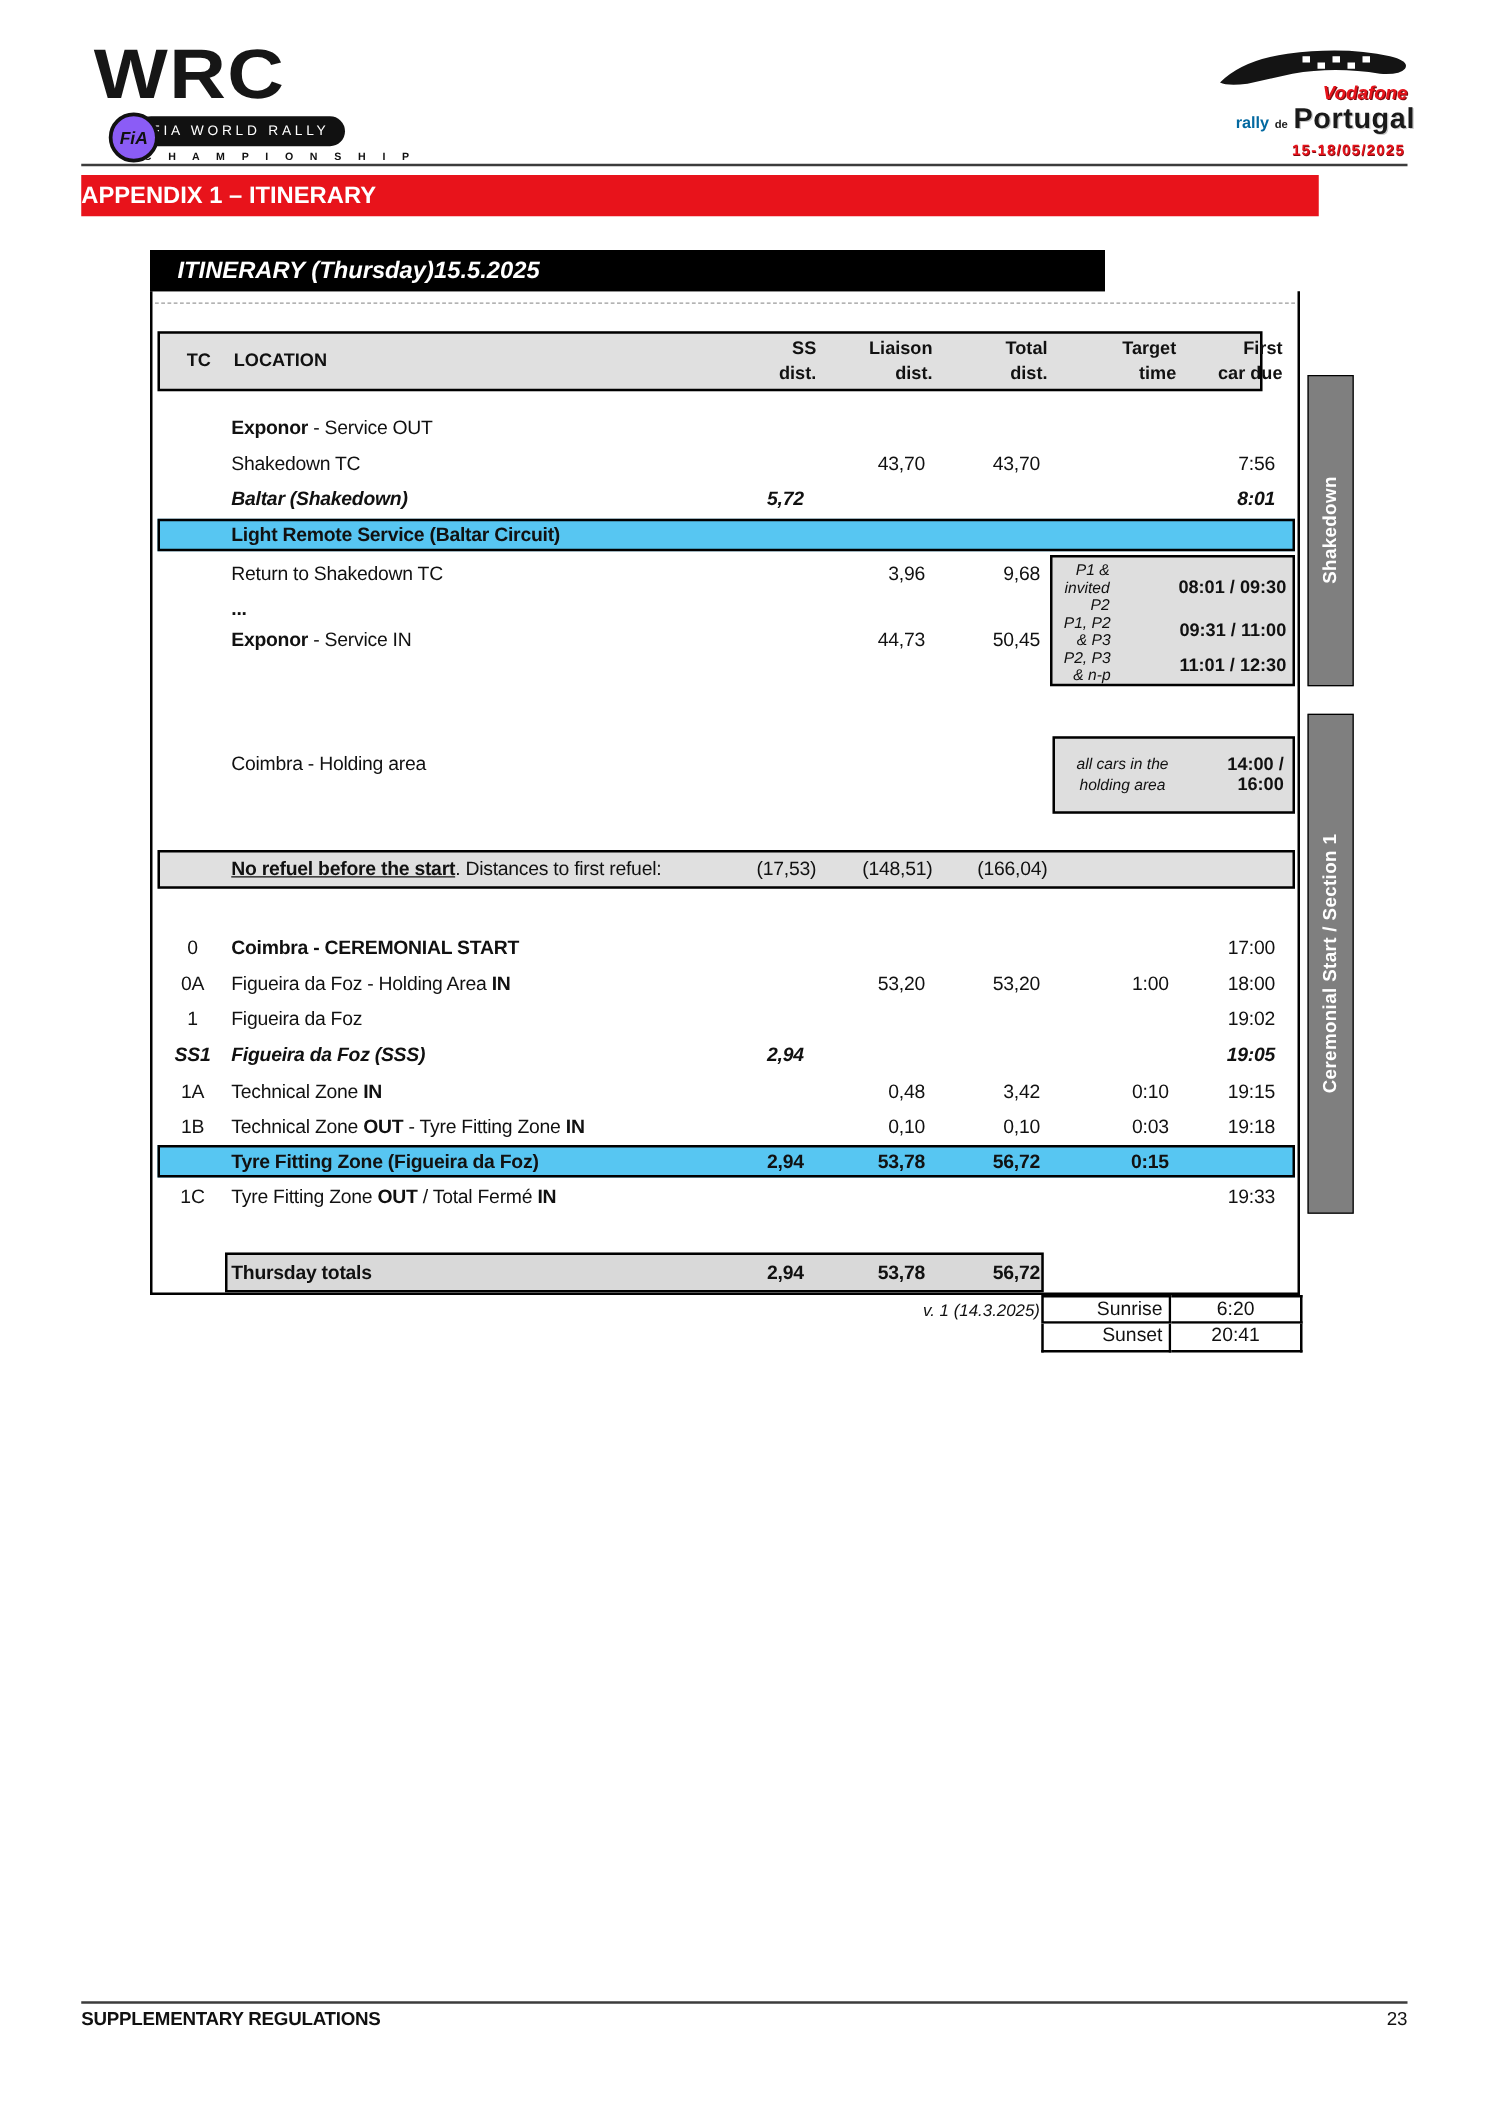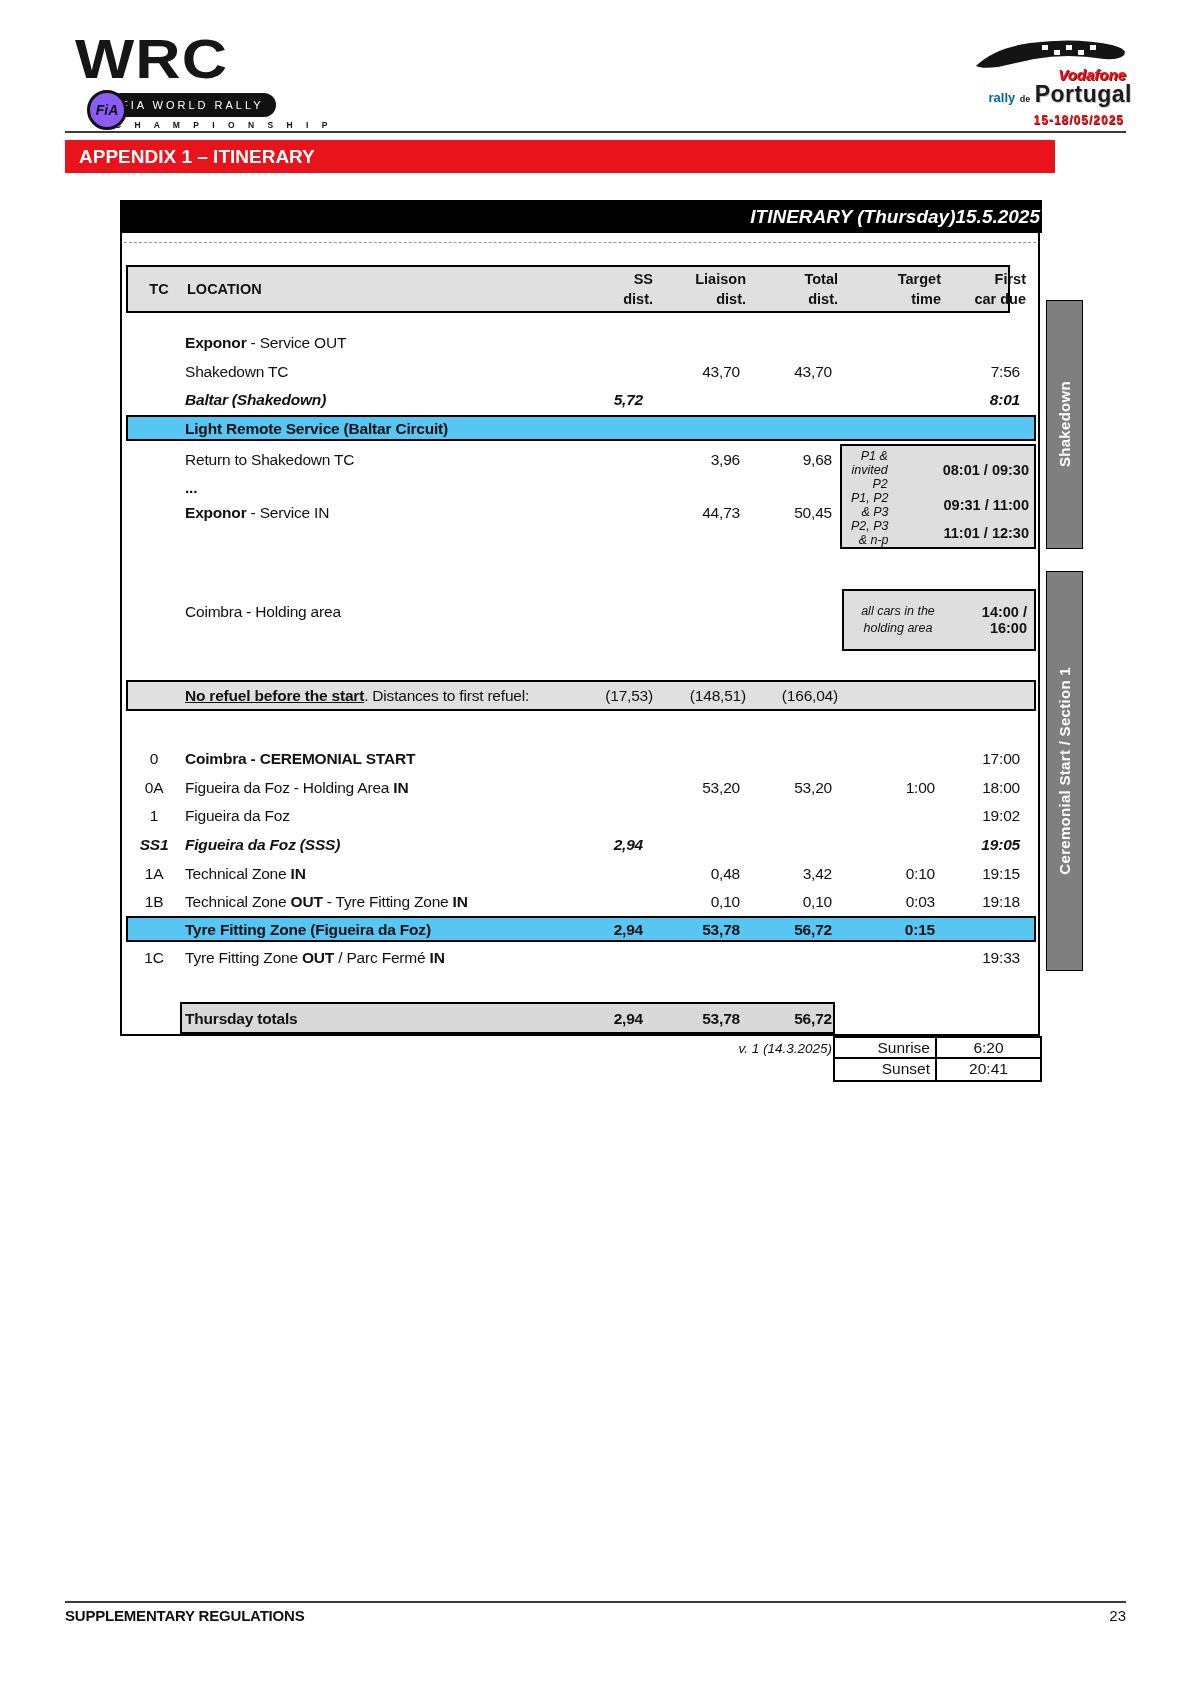--- a/index.html
+++ b/index.html
@@ -21,25 +21,25 @@
   .rl-vodafone { font-weight:bold; font-style:italic; font-size:15px; color:#e8131b; text-shadow:1px 1px 0 #7a0b0f; margin-top:-6px; margin-right:6px; }
   .rl-line { margin-top:-2px; white-space:nowrap; }
   .rl-rally { font-weight:bold; font-size:13px; color:#0369a1; }
   .rl-de { font-weight:bold; font-size:9px; color:#1a1a1a; }
   .rl-portugal { font-weight:900; font-size:23px; color:#1a1a1a; letter-spacing:0.5px; text-shadow:1px 1px 0 #c9c9c9; }
   .rl-dates { font-weight:bold; font-size:12px; color:#e8131b; letter-spacing:1px; margin-top:5px; margin-right:8px; text-shadow:0.5px 0.5px 0 #7a0b0f; }
 
   .top-rule { position:absolute; left:65px; top:131px; width:1061px; height:2px; background:#3c3c3c; }
 
   .red-banner { position:absolute; left:65px; top:140px; width:990px; height:33px; background:#e8131b;
-                color:#fff; font-weight:bold; font-size:19px; line-height:33px; padding-left:14px; }
+                color:#fff; font-weight:bold; font-size:19px; line-height:33px; }
 
   
-  .black-bar { position:absolute; left:120px; top:200px; width:922px; height:33px; background:#000;
-               color:#fff; display:flex; justify-content:flex-end; align-items:center; padding:0 0;
+  .black-bar { position:absolute; left:120px; top:200px; width:764px; height:33px; background:#000;
+               color:#fff; display:flex; justify-content:flex-start; align-items:center; padding:0 20px;
                font-weight:bold; font-style:italic; font-size:19px; border:2px solid #000; }
 
   
   .tbl { position:absolute; left:120px; top:233px; width:920px; height:803px;
          border-left:2px solid #000; border-right:2px solid #000; border-bottom:2px solid #000; }
   .dashed { position:absolute; left:2px; top:9px; width:912px; border-top:1px dashed #9a9a9a; }
 
   .head-box { position:absolute; left:4px; top:32px; width:884px; height:48px; background:#e0e0e0; border:2px solid #000; }
   .head-tc { position:absolute; left:6px; top:0; width:50px; height:44px; line-height:44px; text-align:center; font-weight:bold; font-size:14.5px; }
   .head-loc { position:absolute; left:59px; top:0; height:44px; line-height:44px; font-weight:bold; font-size:14.5px; }
@@ -289,21 +289,21 @@
     <div class="row" style="top:686px">
       <span class="loc b">Tyre Fitting Zone (Figueira da Foz)</span>
       <span class="num c-ss b">2,94</span>
       <span class="num c-li b">53,78</span>
       <span class="num c-to b">56,72</span>
       <span class="num c-ta b">0:15</span>
     </div>
 
     <div class="row" style="top:714px">
       <span class="tc">1C</span>
-      <span class="loc"><span>Tyre Fitting Zone </span><span class="b">OUT</span><span> / Parc Fermé </span><span class="b">IN</span></span>
+      <span class="loc"><span>Tyre Fitting Zone </span><span class="b">OUT</span><span> / Total Fermé </span><span class="b">IN</span></span>
       <span class="num c-due">19:33</span>
     </div>
 
     <div class="totals-bar"></div>
     <div class="row" style="top:775px">
       <span class="loc b">Thursday totals</span>
       <span class="num c-ss b">2,94</span>
       <span class="num c-li b">53,78</span>
       <span class="num c-to b">56,72</span>
     </div>

